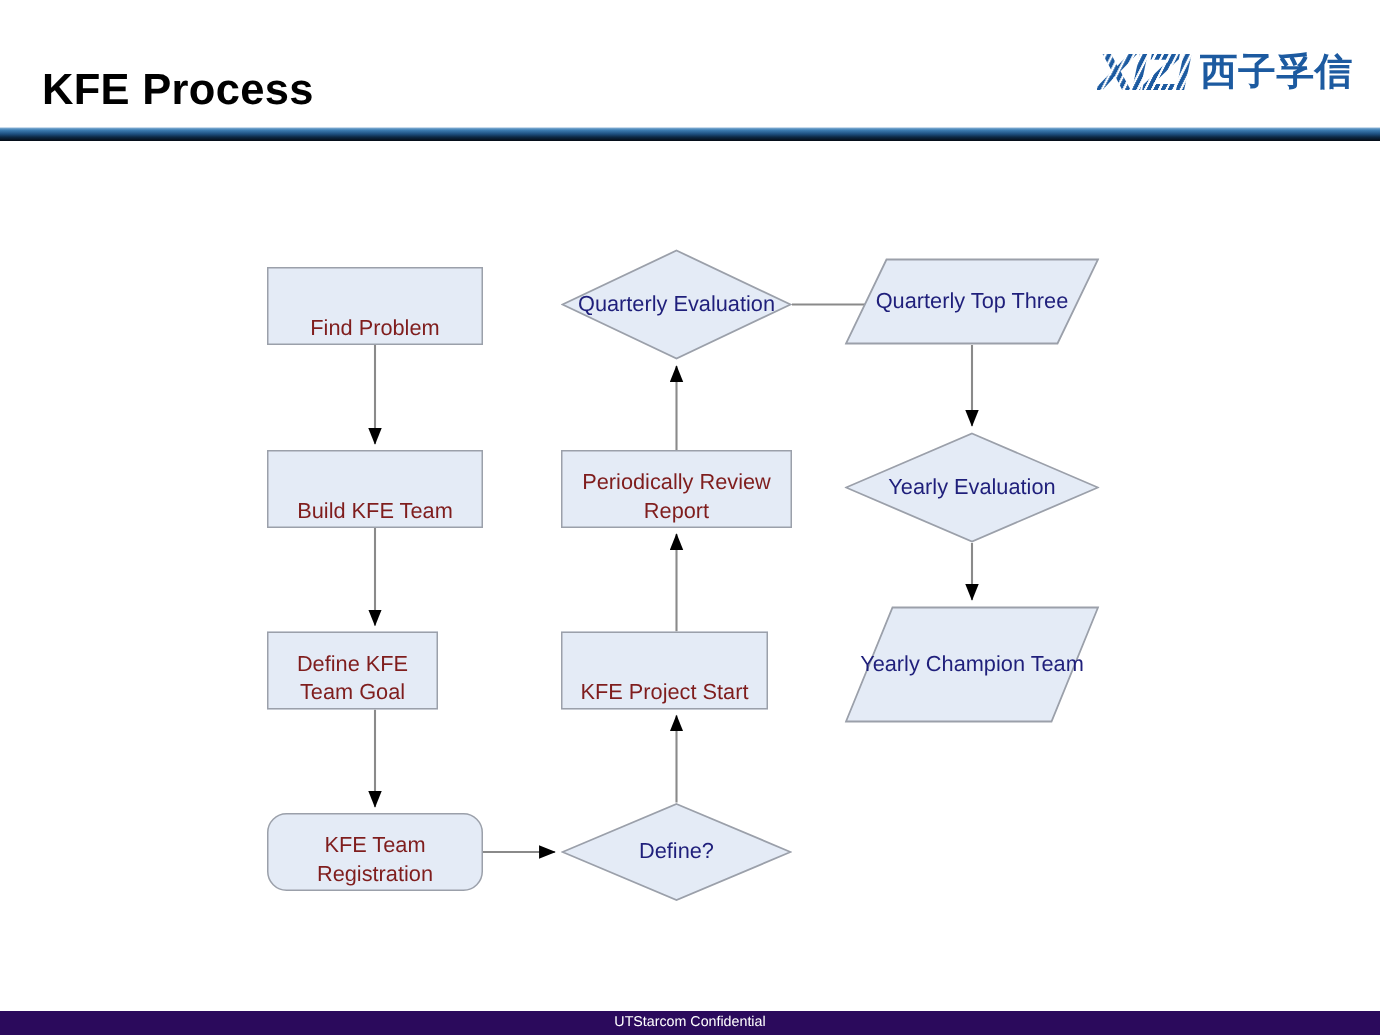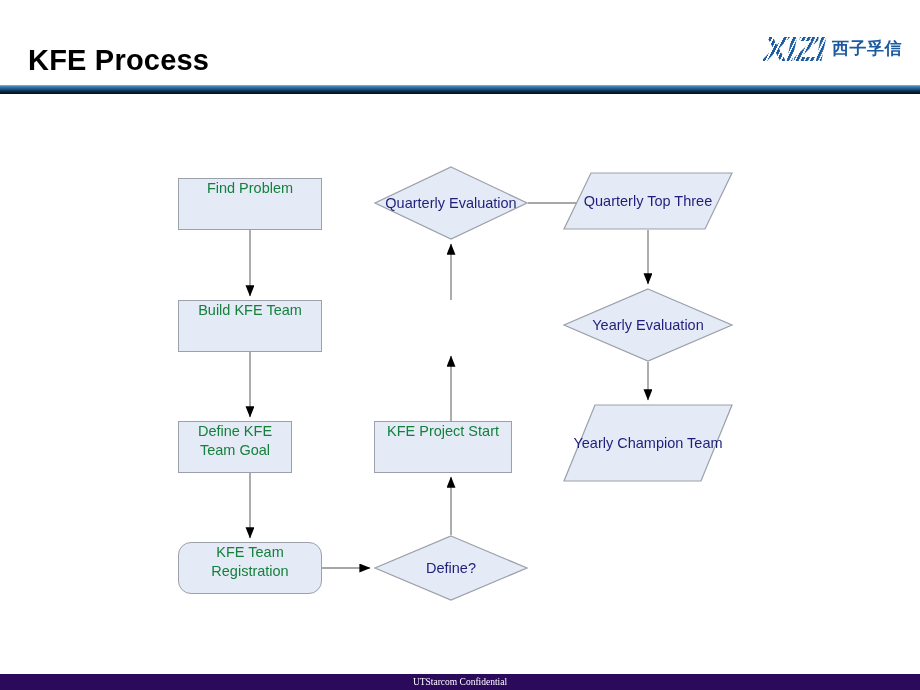--- a/index.html
+++ b/index.html
@@ -54,21 +54,21 @@
       #ffffff 2.5px, #ffffff 4px
     );
     -webkit-background-clip: text;
     background-clip: text;
     -webkit-text-fill-color: transparent;
     transform: scaleX(1.08);
     transform-origin: left center;
     padding-right: 4px;
   }
   #brand-logo .logo-cjk {
-    font-size: 17px;
+    font-size: 25px;
     font-weight: bold;
     color: #1C5AA0;
     line-height: 1;
     letter-spacing: 0.5px;
   }
   #header-rule {
     position: absolute;
     left: 0;
     top: 85px;
     width: 920px;
@@ -92,21 +92,20 @@
   }
   #footer-text {
     position: absolute;
     left: 0; top: 0;
     width: 920px;
     height: 16px;
     line-height: 16px;
     text-align: center;
     color: #ffffff;
     font-size: 9.5px;
-    font-family: Liberation Serif, serif;
   }
 
   
   #flowchart {
     position: absolute;
     left: 0;
     top: 94px;
     width: 920px;
     height: 580px;
   }
@@ -114,24 +113,24 @@
     position: absolute;
     left: 0; top: 0;
     width: 920px;
     height: 580px;
   }
 
   .node {
     position: absolute;
     box-sizing: border-box;
     display: flex;
-    align-items: flex-start;
+    align-items: flex-end;
     justify-content: center;
     text-align: center;
-    color: #15803d;
+    color: #7f1d1d;
     font-size: 14.5px;
     line-height: 1.3;
   }
 
   .node-rect {
     background: #E4EBF6;
     border: 1px solid #9BA0AA;
   }
 
   .node-shape-wrap {
@@ -217,20 +216,23 @@
     <span>KFE Team Registration</span>
   </div>
 
   <div class="node-shape-wrap" style="left:374px; top:72px; width:154px; height:74px;">
     <svg viewBox="0 0 154 74" preserveAspectRatio="none">
       <polygon points="77,1 153,37 77,73 1,37" fill="#E4EBF6" stroke="#9BA0AA" stroke-width="1.2"></polygon>
     </svg>
     <div class="shape-label">Quarterly Evaluation</div>
   </div>
 
+  <div class="node node-rect" style="left:374px; top:206px; width:154px; height:52px;">
+    <span>Periodically Review Report</span>
+  </div>
 
   <div class="node node-rect" style="left:374px; top:327px; width:138px; height:52px;">
     <span>KFE Project Start</span>
   </div>
 
   <div class="node-shape-wrap" style="left:374px; top:441px; width:154px; height:66px;">
     <svg viewBox="0 0 154 66" preserveAspectRatio="none">
       <polygon points="77,1 153,33 77,65 1,33" fill="#E4EBF6" stroke="#9BA0AA" stroke-width="1.2"></polygon>
     </svg>
     <div class="shape-label">Define?</div>

